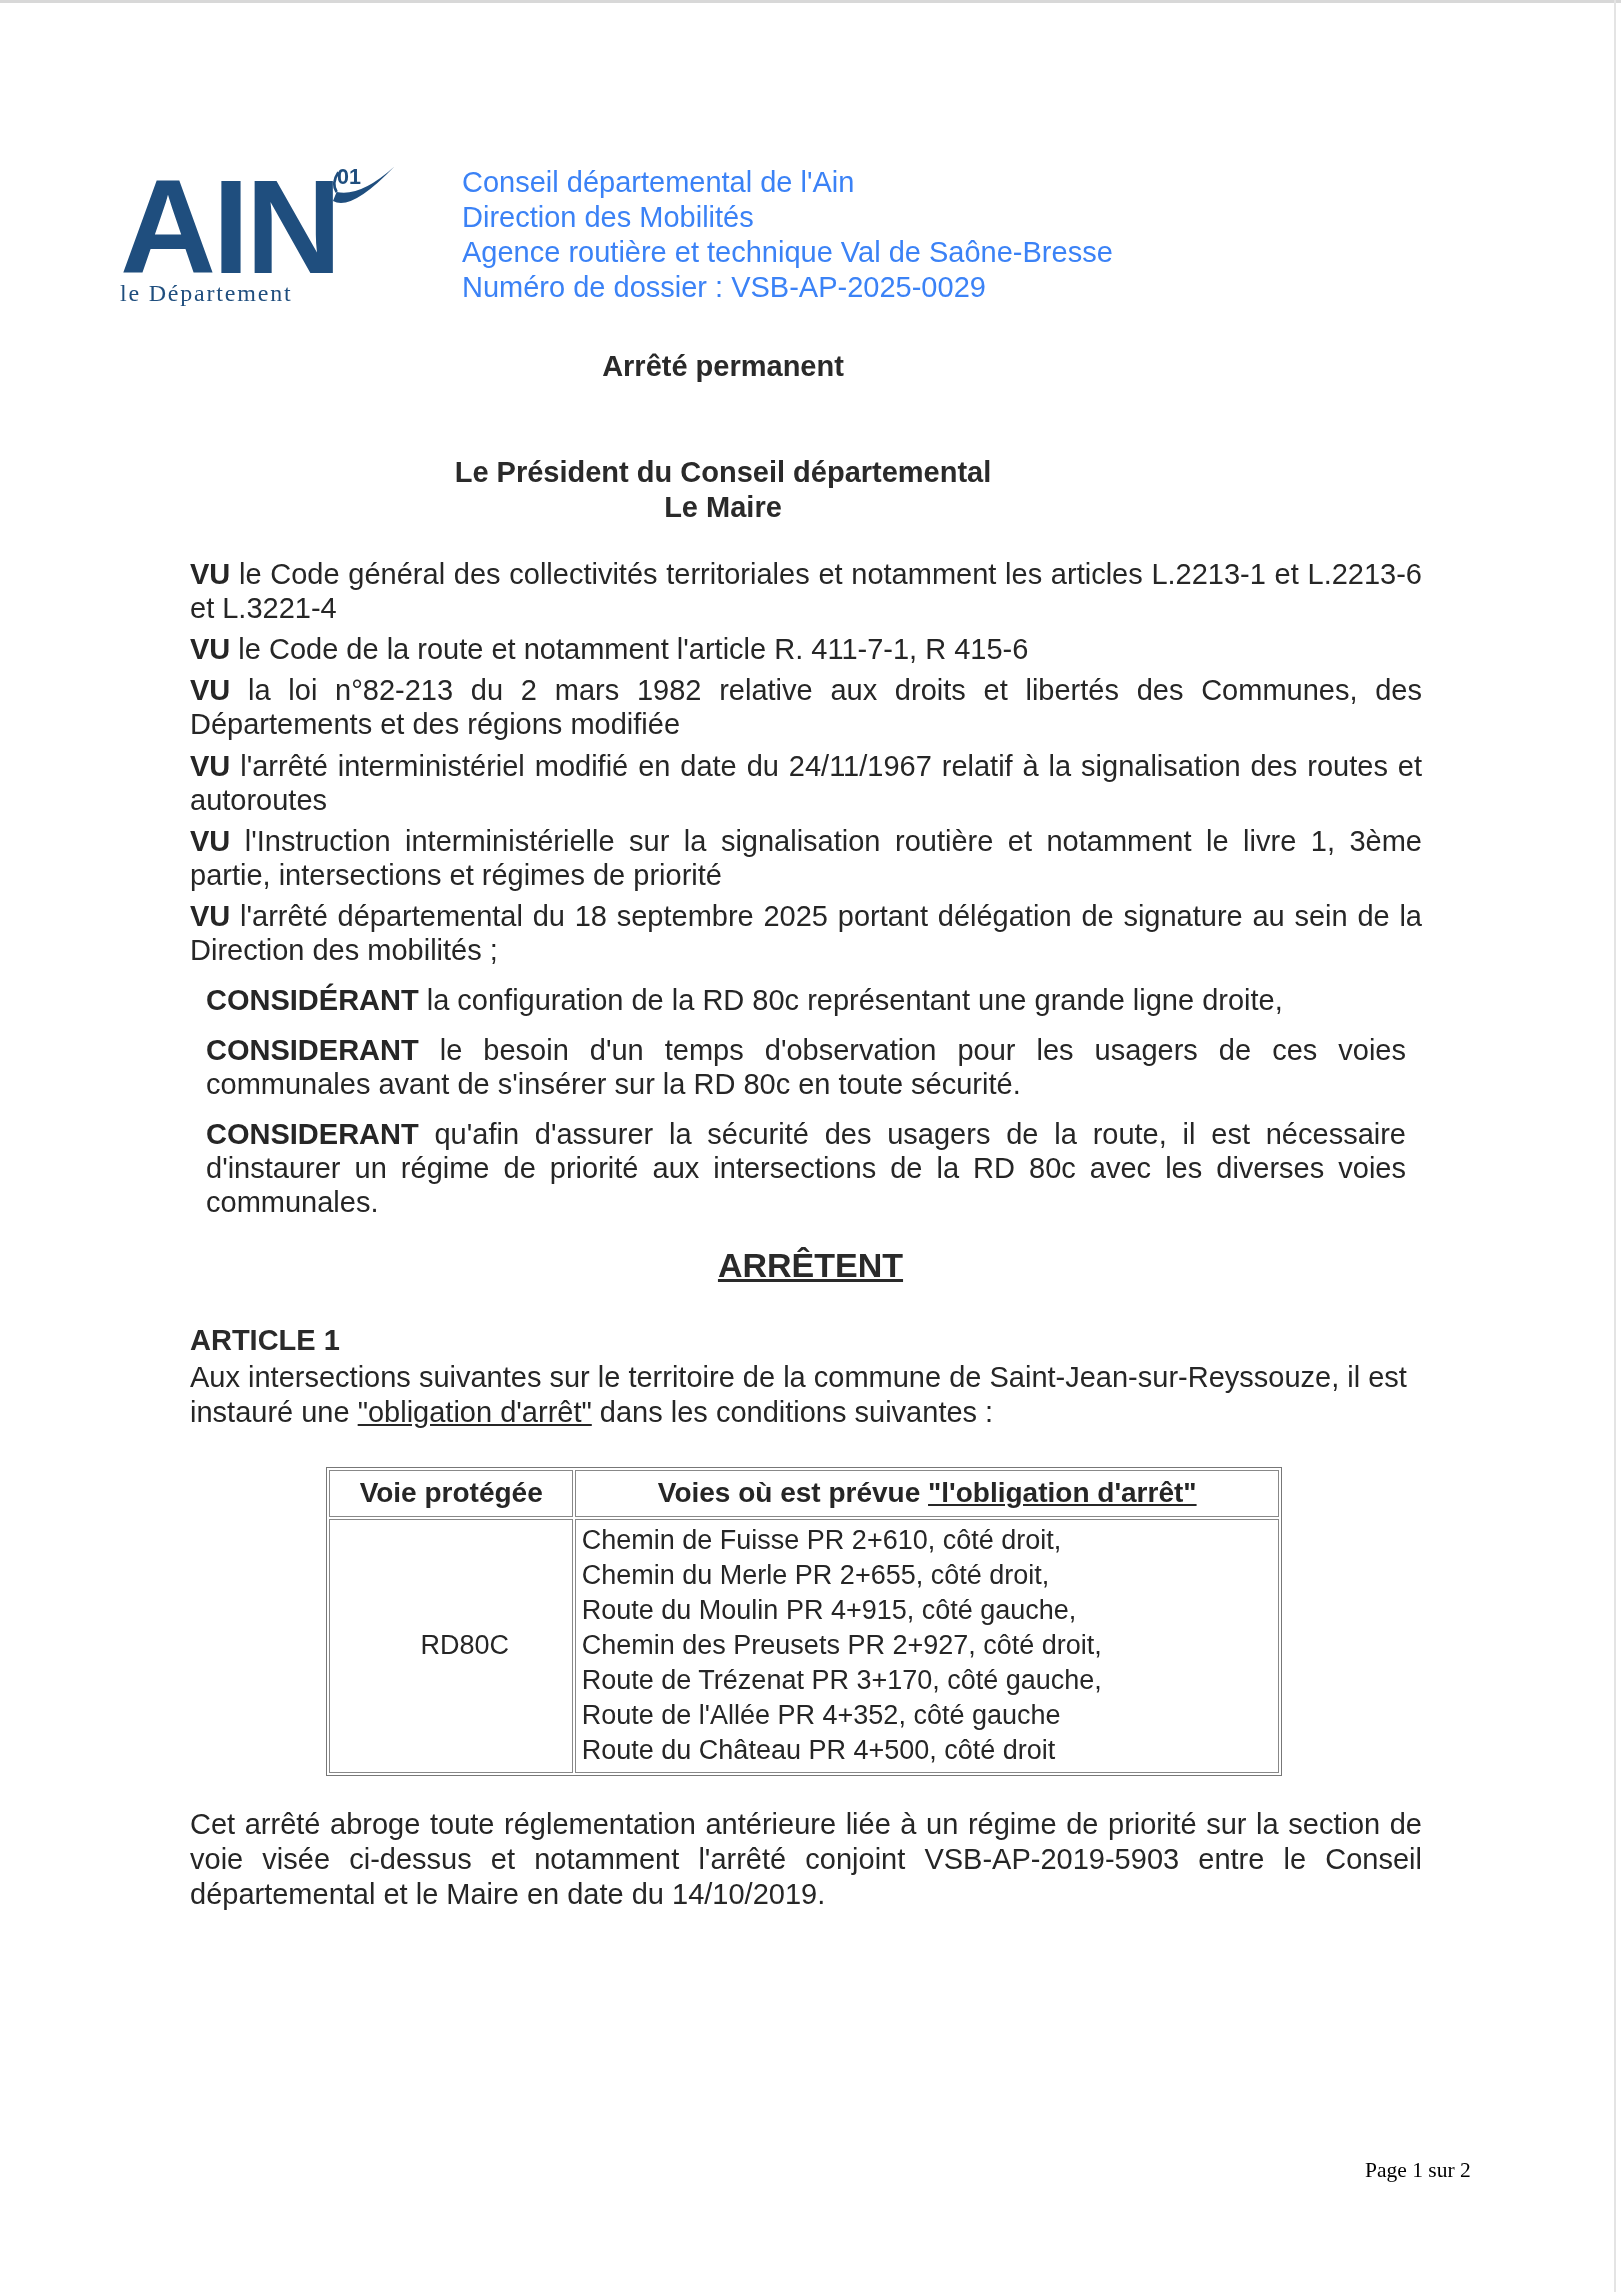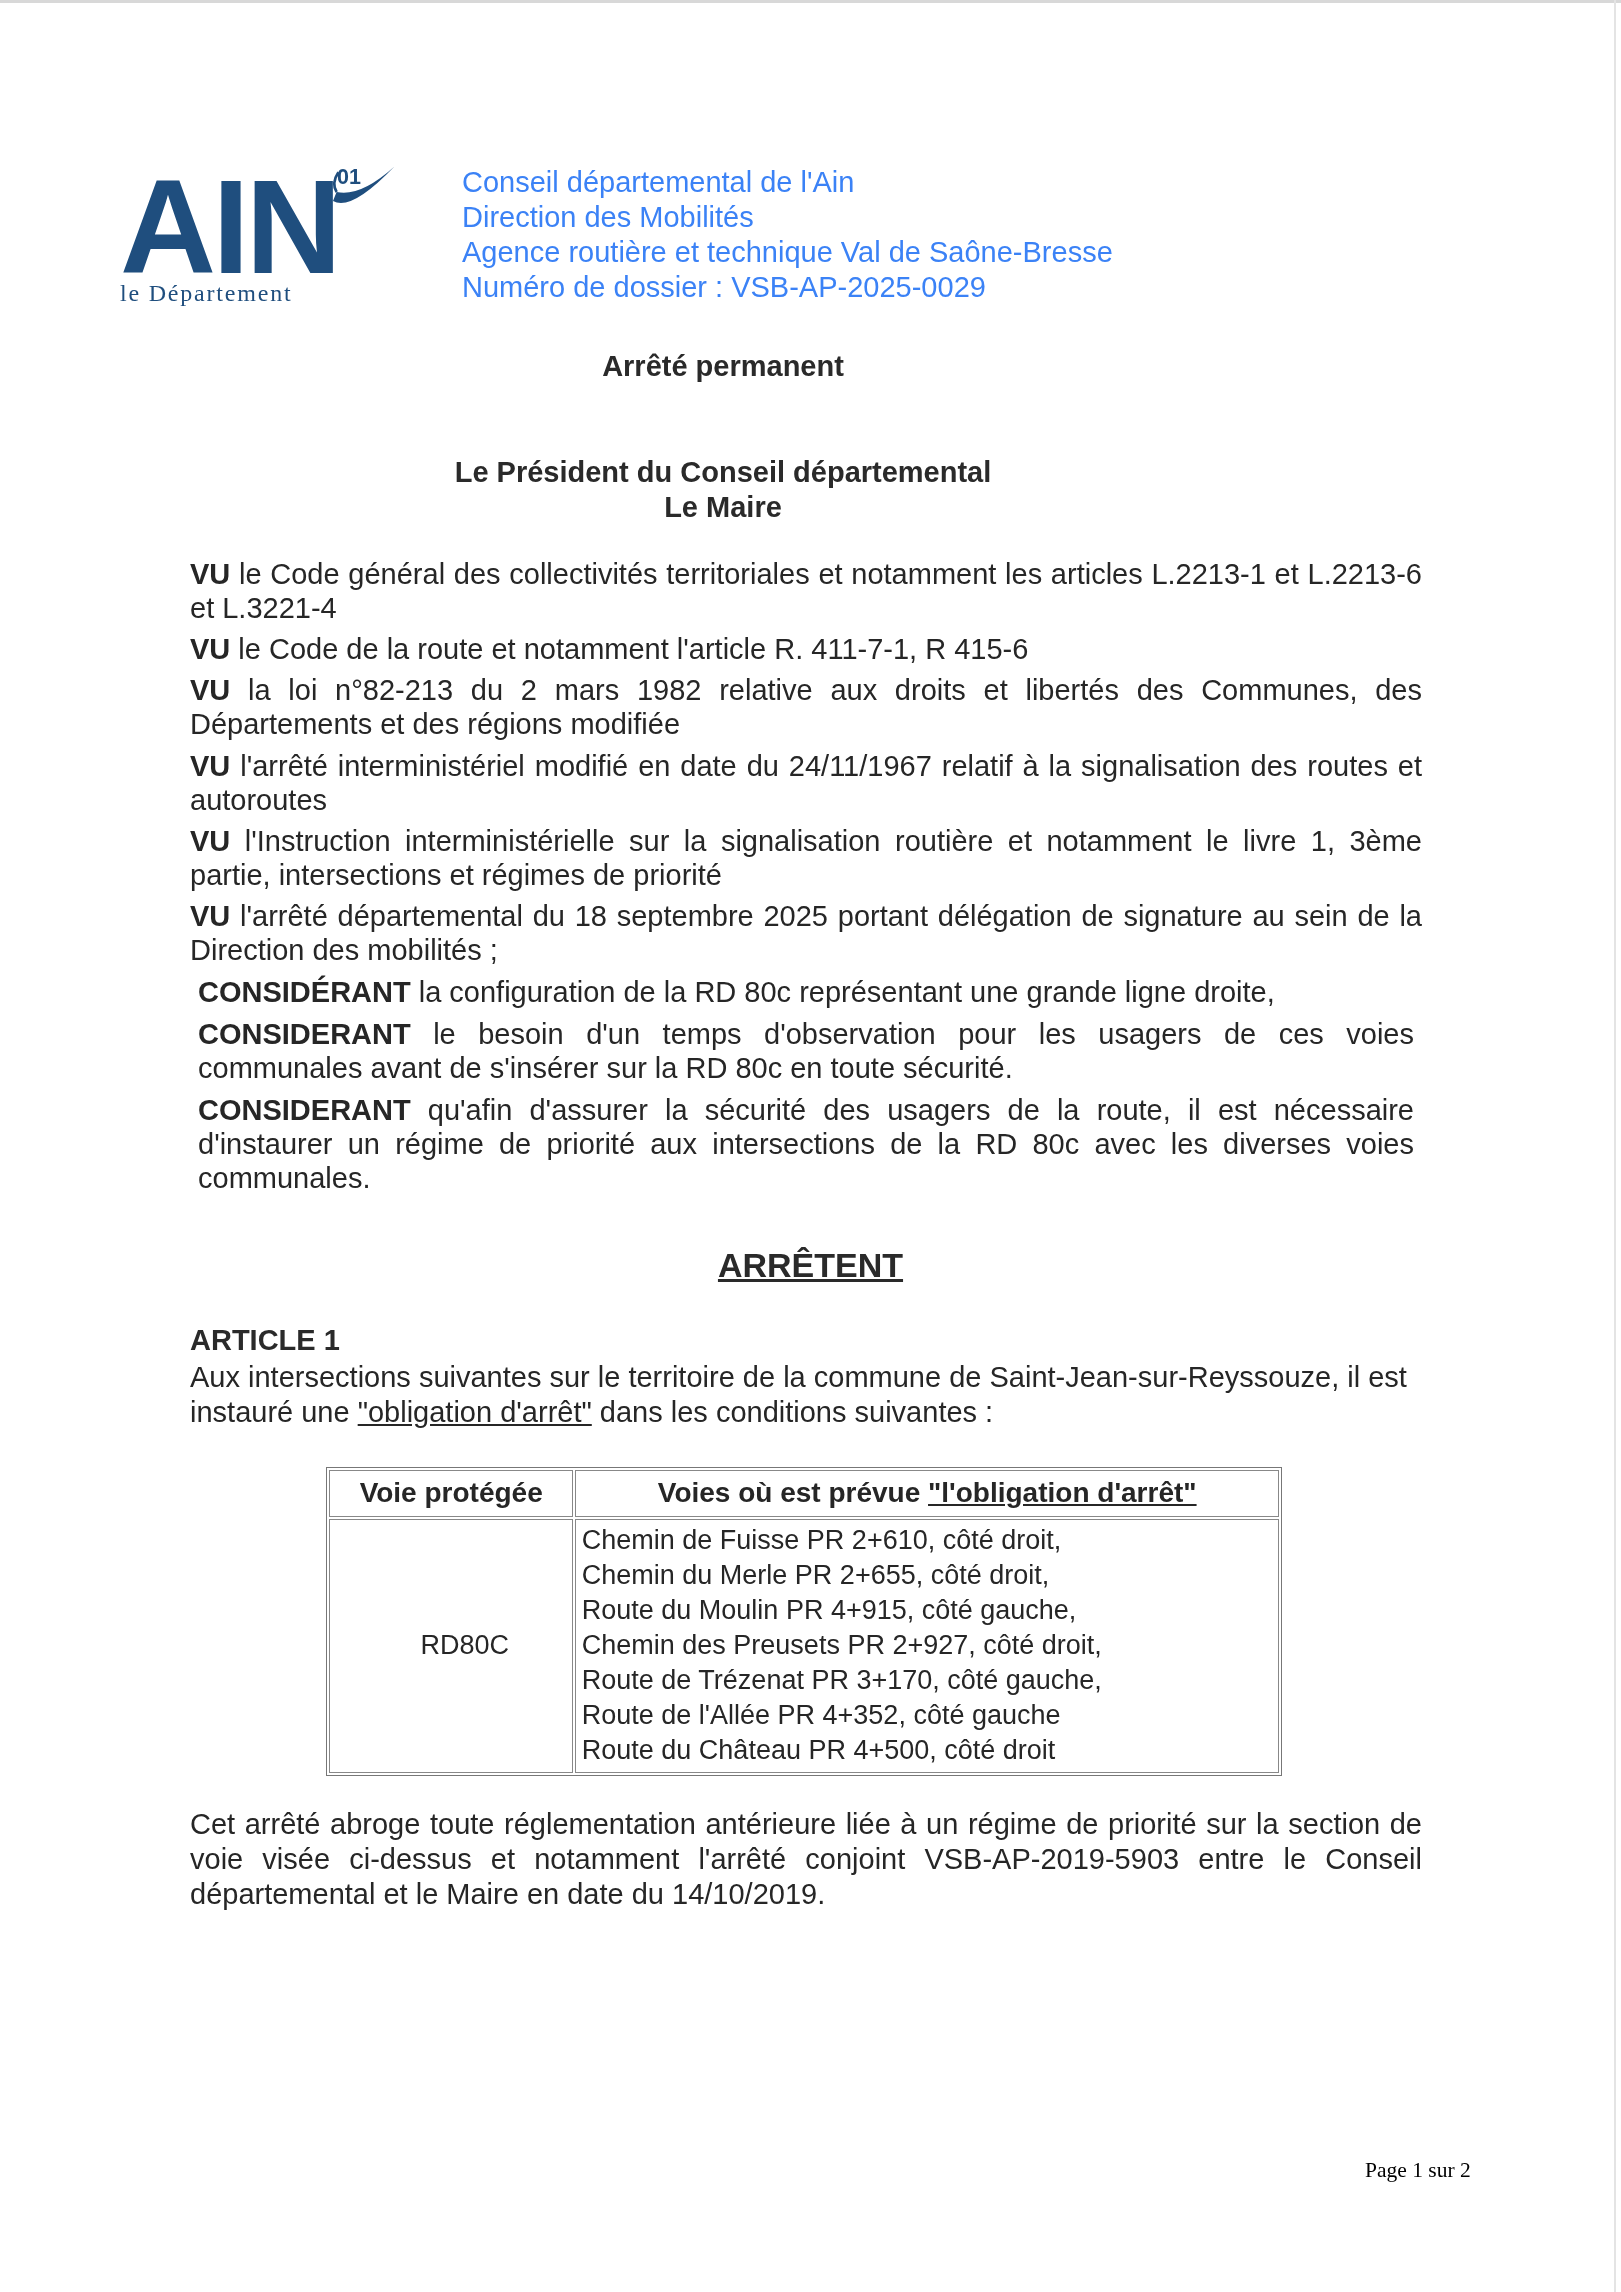--- a/index.html
+++ b/index.html
@@ -29,21 +29,21 @@
 
   .title-block { position: absolute; left: 0; width: 1446px; text-align: center; font-weight: bold; font-size: 29px; line-height: 35px; color: #2a2a2a; }
   .t1 { top: 349px; }
   .t2 { top: 455px; }
 
   .body-text {
     position: absolute; left: 190px; width: 1232px; font-size: 29px; line-height: 34px; color: #262626;
     text-align: justify;
   }
   .para { margin: 0 0 7.2px 0; }
-  .para.tight { margin: 8px; }
+  .para.tight { margin: 16px; }
   .kw { font-weight: bold; }
 
   .arretent {
     position: absolute; left: 0; width: 1621px; top: 1236px; text-align: center;
     font-weight: bold; font-size: 34px; text-decoration: underline; color: #2a2a2a; margin-top: 10px;
   }
   .article-title { position: absolute; left: 190px; top: 1324px; font-weight: bold; font-size: 29px; color: #2a2a2a; }
   .article-text { position: absolute; left: 190px; top: 1360px; width: 1232px; font-size: 29px; line-height: 35px; color: #262626; }
   .u { text-decoration: underline; }
 

